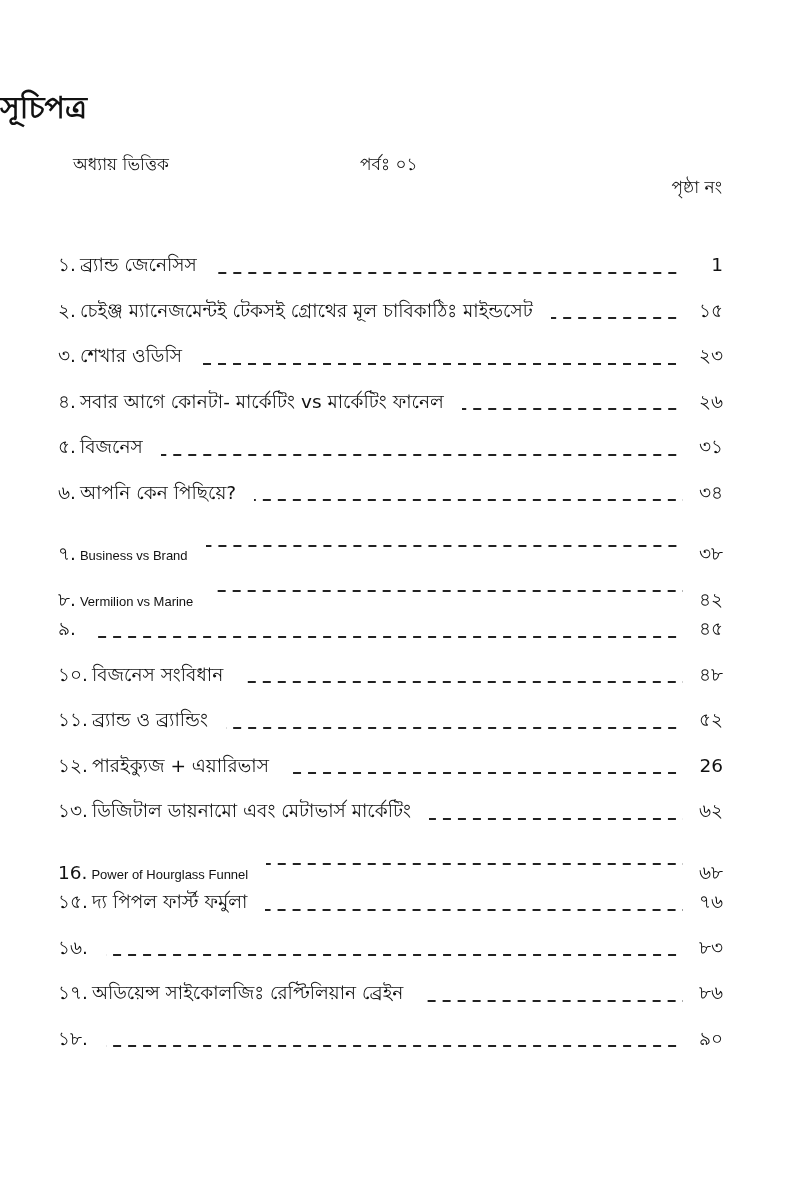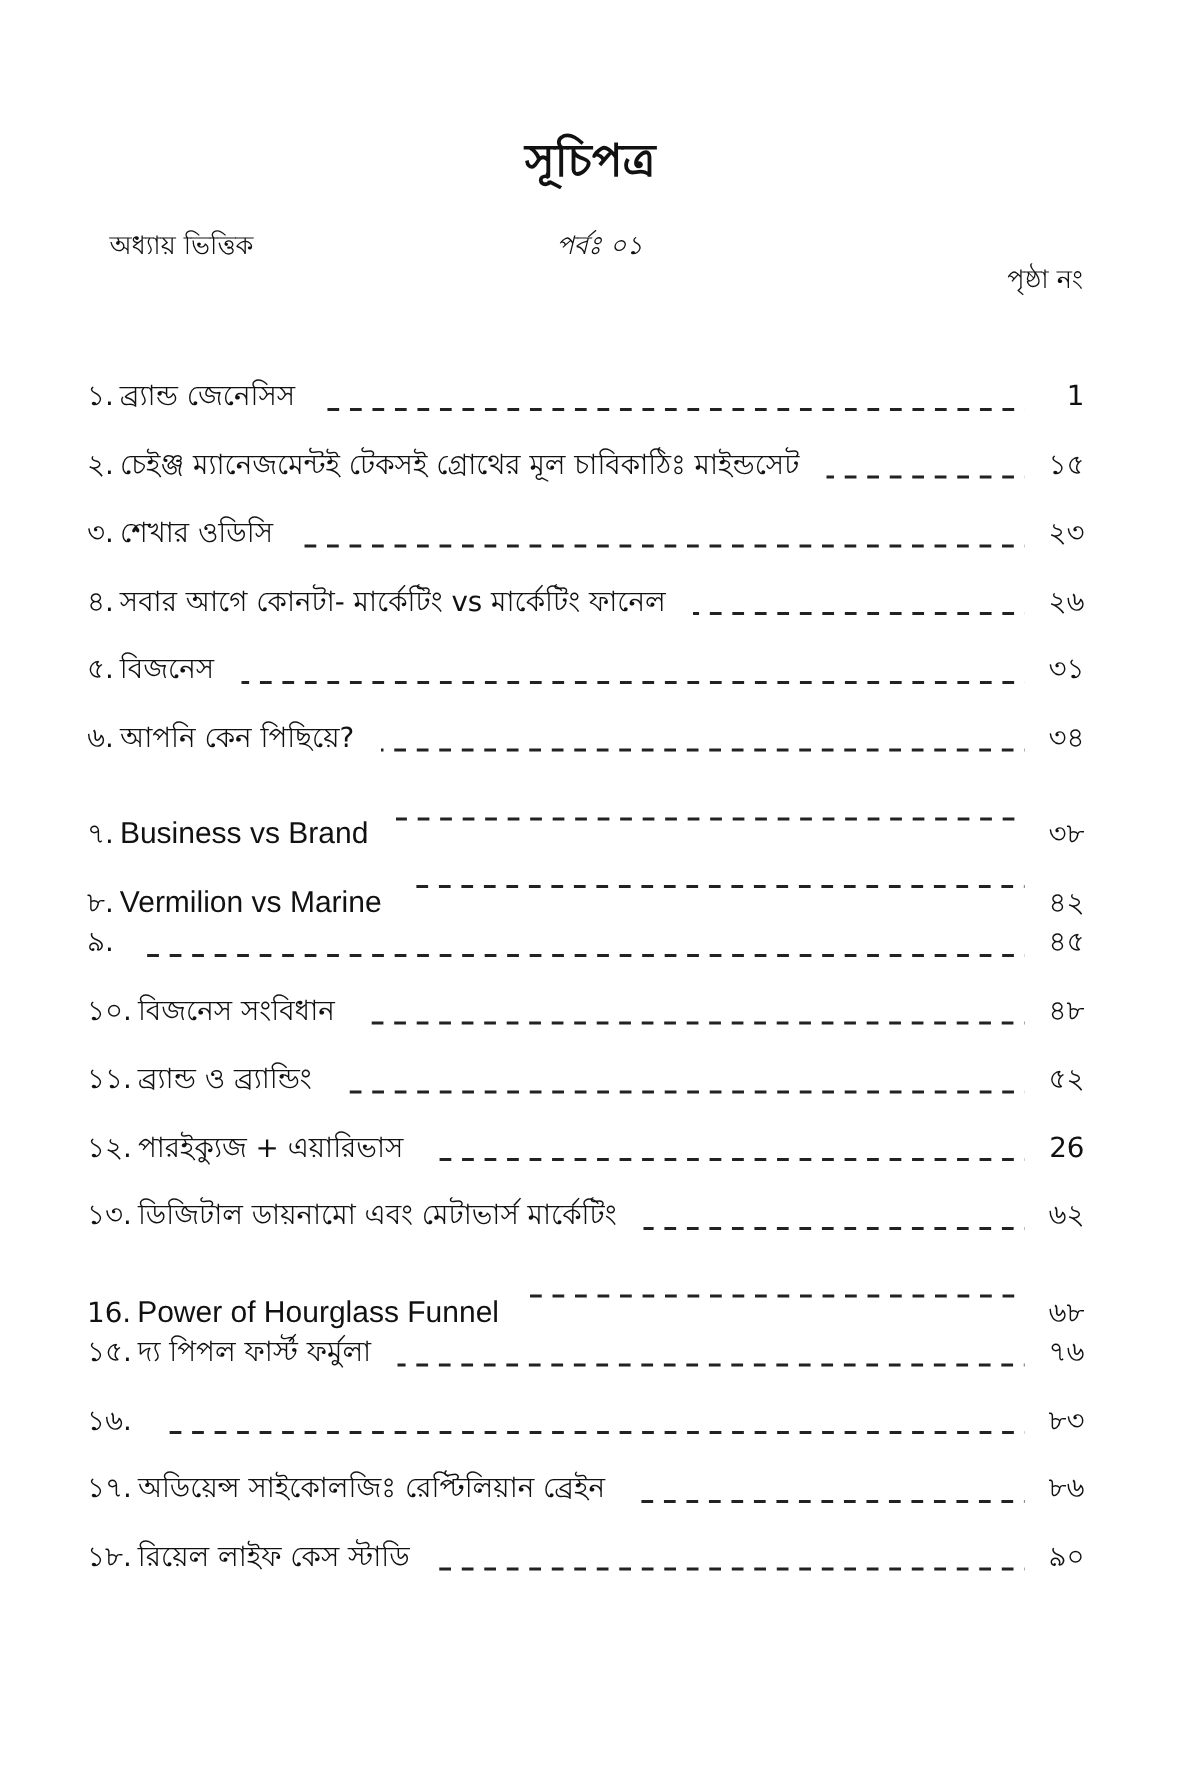--- a/index.html
+++ b/index.html
@@ -13,41 +13,41 @@
       position: relative;
       overflow: hidden;
       font-family: "DejaVu Sans", "Liberation Sans", sans-serif;
       color: #111111;
     }
     .page-title {
       position: absolute;
       top: 62px;
       left: 0;
       width: 787px;
-      text-align: center;
+      text-align: left;
       font-size: 30px;
       font-weight: bold;
       line-height: 52px;
     }
     .header-row {
       position: absolute;
       top: 148px;
       left: 60px;
       width: 662px;
       height: 32px;
       font-size: 17px;
       line-height: 32px;
     }
     .header-row span {
       position: absolute;
       top: 0;
       white-space: nowrap;
     }
     .header-left { left: 0; margin-left: 13px; }
-    .header-center { left: 311px; font-style: italic; }
+    .header-center { left: 300px; }
     .header-right { right: 0; margin-top: 23px; }
 
     .toc-list {
       position: absolute;
       top: 246px;
       left: 58px;
       width: 665px;
       margin: 0;
       padding: 0;
       list-style: none;
@@ -62,21 +62,21 @@
     }
     .toc-num {
       flex: 0 0 auto;
     }
     .toc-title {
       flex: 0 0 auto;
       padding-left: 4px;
     }
     .toc-row.latin .toc-title {
       font-family: "Liberation Sans", "DejaVu Sans", sans-serif;
-      font-size: 20px;
+      font-size: 13px;
       margin-top: 18px;
     }
     .toc-leader {
       flex: 1 1 auto;
       margin: 0 14px 0 18px;
       height: 2px;
       align-self: center;
       position: relative;
       top: 4px;
       background-image: linear-gradient(to right, #222 0, #222 8px, transparent 8px, transparent 15px);
@@ -197,17 +197,16 @@
     <span class="toc-page">৮৩</span>
   </li>
   <li class="toc-row">
     <span class="toc-num">১৭.</span>
     <span class="toc-title">অডিয়েন্স সাইকোলজিঃ রেপ্টিলিয়ান ব্রেইন</span>
     <span class="toc-leader"></span>
     <span class="toc-page">৮৬</span>
   </li>
   <li class="toc-row">
     <span class="toc-num">১৮.</span>
-    <span class="toc-title">রিয়েল লাইফ কেস স্টাডি</span>
     <span class="toc-leader"></span>
     <span class="toc-page">৯০</span>
   </li>
 </ul>
 
 </body></html>

